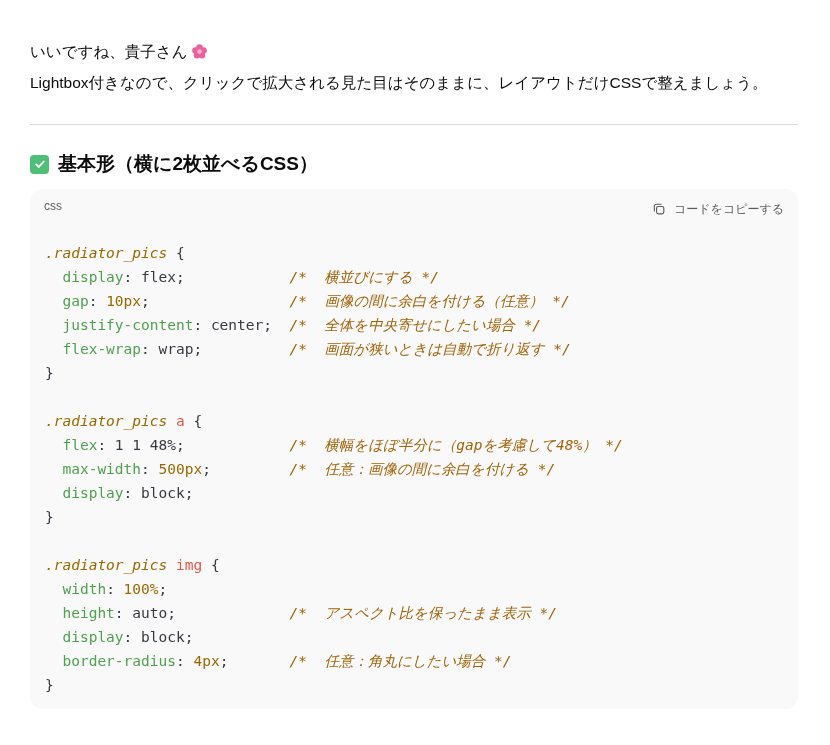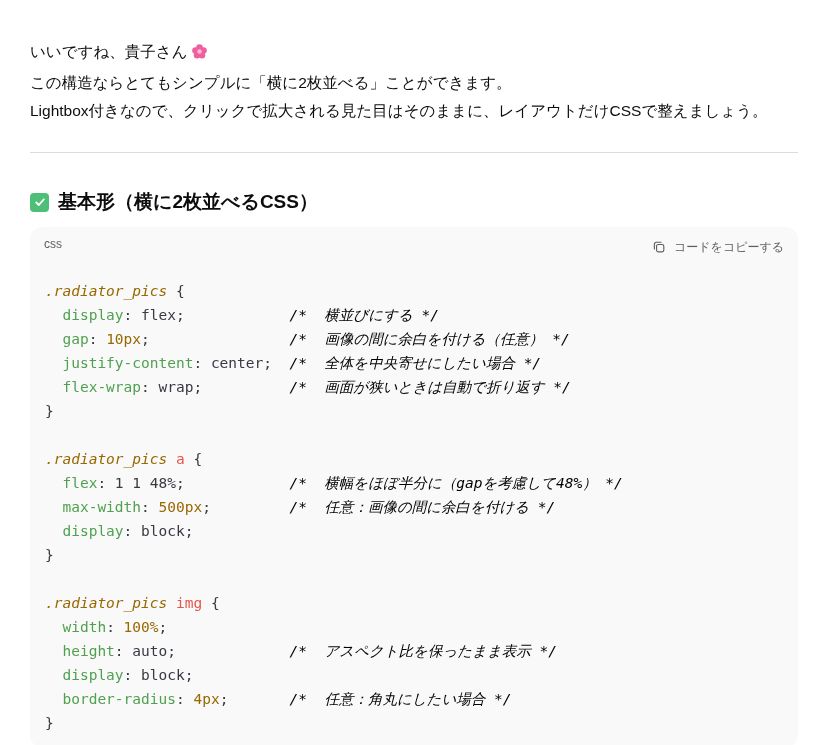--- a/index.html
+++ b/index.html
@@ -26,21 +26,21 @@
   }
   .divider {
     border: none;
     border-top: 1px solid #dcdcdc;
     margin-top: 27px;
   }
   .section-heading {
     display: flex;
     align-items: center;
     gap: 9px;
-    margin-top: 36px;
+    margin-top: 26px;
     font-size: 19px;
     font-weight: 700;
     color: #0d0d0d;
   }
   .check-badge {
     width: 19px;
     height: 19px;
     border-radius: 4px;
     background: #4dbf77;
     display: inline-flex;
@@ -84,39 +84,38 @@
     font-size: 14.5px;
     line-height: 24px;
     white-space: pre;
     color: #383a42;
   }
   .tok-plain { color: #383a42; }
   .tok-sel   { color: #986801; font-style: italic; }
   .tok-tag   { color: #e45649; }
   .tok-prop  { color: #50a14f; }
   .tok-num   { color: #986801; text-align: center; }
-  .tok-com   { color: #000000; font-style: italic; }
+  .tok-com   { color: #a16207; font-style: italic; }
 </style>
 </head>
 <body>
 
 <div class="container">
 
   <div class="intro">
     <p><span>いいですね、貴子さん</span><span class="flower"><svg width="17" height="17" viewBox="0 0 16 16">
             <g fill="#ee5f9d">
               <circle cx="8" cy="4.2" r="3.1"></circle>
               <circle cx="11.8" cy="7.1" r="3.1"></circle>
               <circle cx="10.3" cy="11.5" r="3.1"></circle>
               <circle cx="5.7" cy="11.5" r="3.1"></circle>
               <circle cx="4.2" cy="7.1" r="3.1"></circle>
             </g>
             <circle cx="8" cy="8" r="2.1" fill="#fbb8d4"></circle>
           </svg></span></p>
-    <p>この構造ならとてもシンプルに「横に2枚並べる」ことができます。</p>
     <p>Lightbox付きなので、クリックで拡大される見た目はそのままに、レイアウトだけCSSで整えましょう。</p>
   </div>
 
   <hr class="divider">
 
   <h3 class="section-heading">
     <span class="check-badge">
         <svg width="12" height="12" viewBox="0 0 12 12">
           <path d="M2.2 6.4 L4.8 9 L9.8 3.4" stroke="#ffffff" stroke-width="1.8" fill="none" stroke-linecap="round" stroke-linejoin="round"></path>
         </svg>

